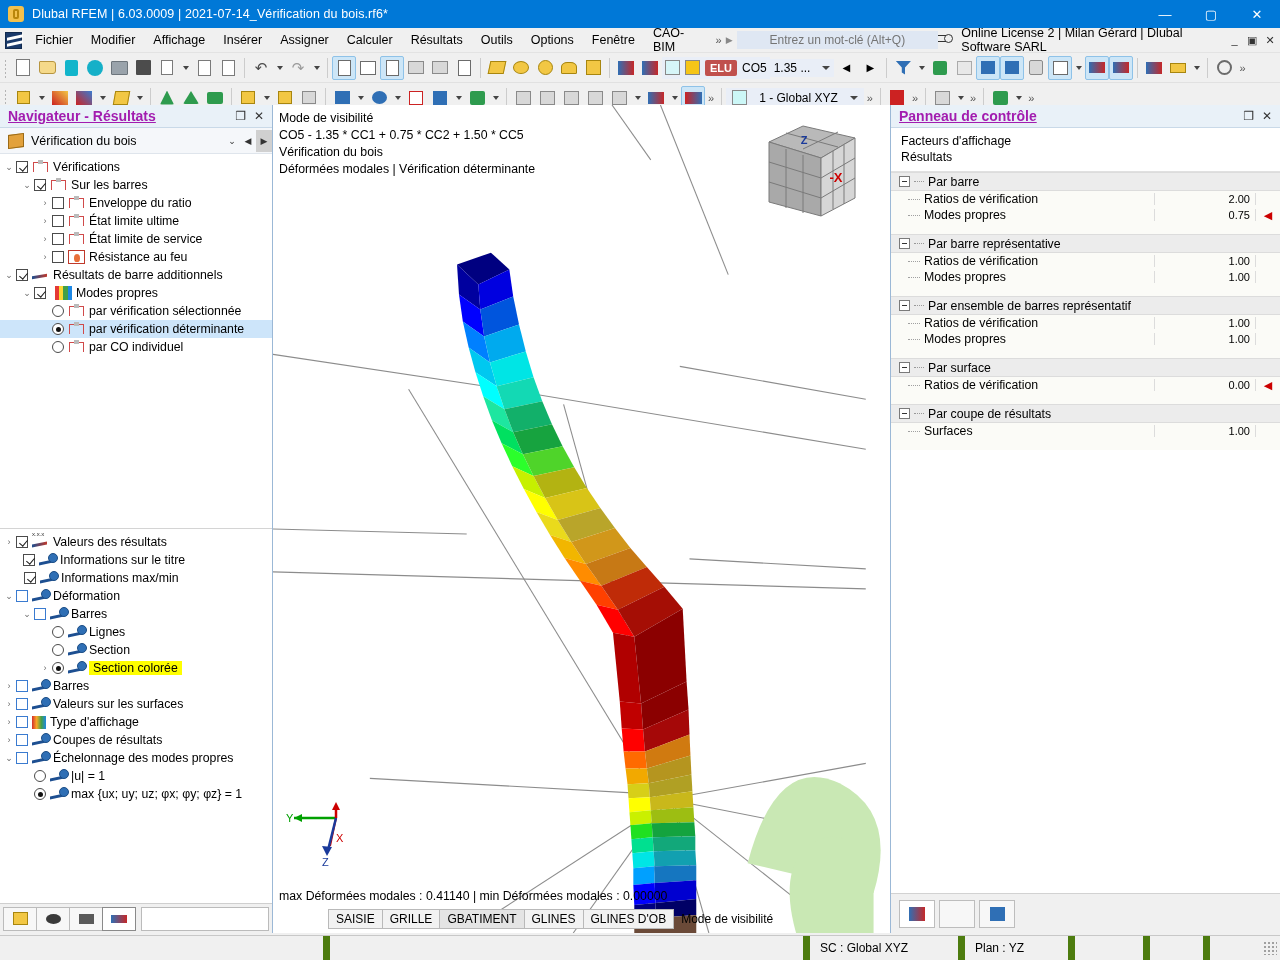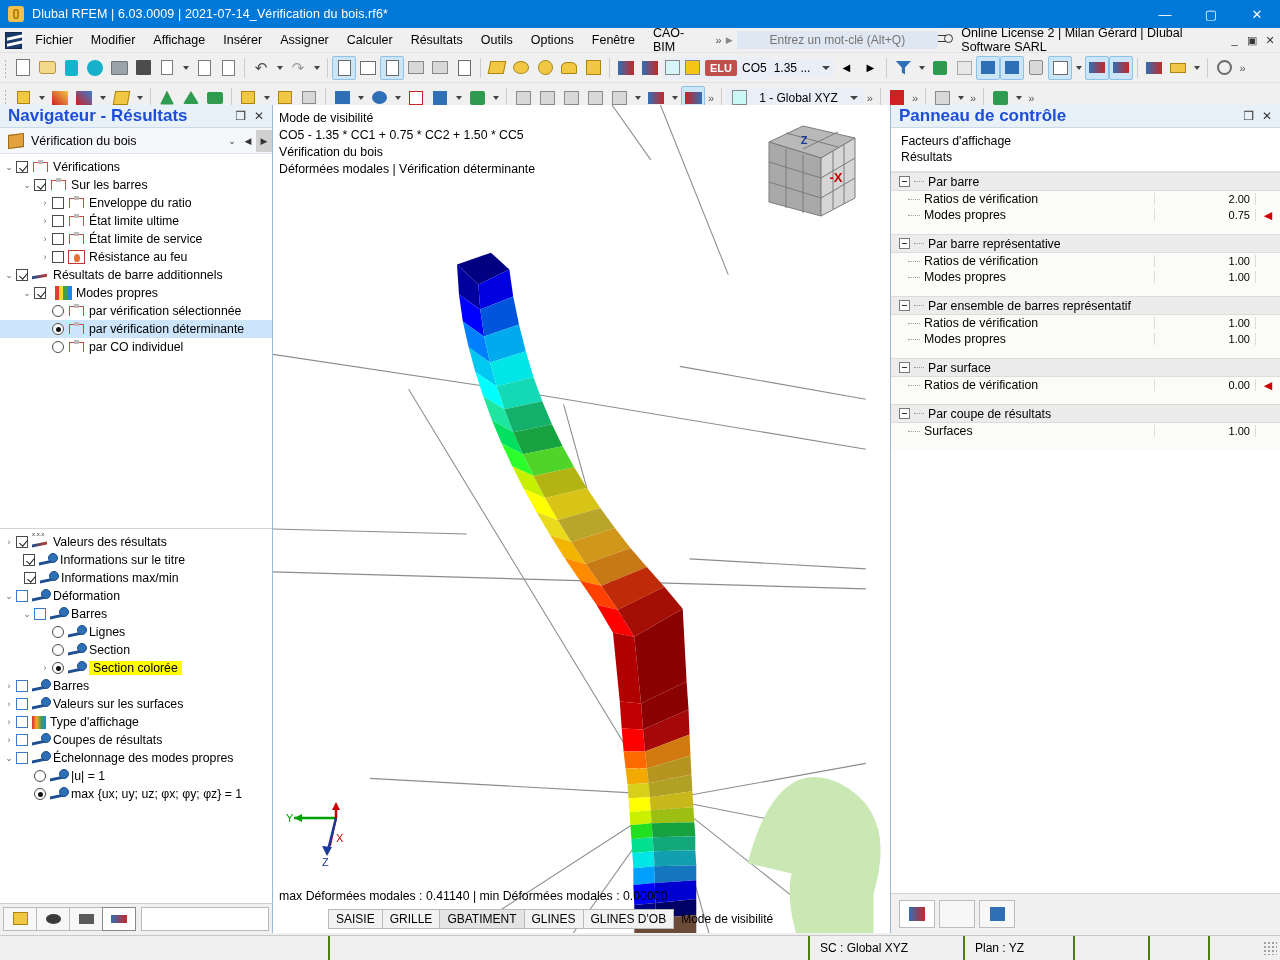--- a/index.html
+++ b/index.html
@@ -113,21 +113,21 @@
           border-top:4.5px solid #444; }
 
   
   .main { position:absolute; left:0; top:105px; right:0; bottom:27px; display:flex; }
 
   
   .nav { width:273px; background:#fff; border-right:1px solid #9bb8d6;
          display:flex; flex-direction:column; }
   .panel-head{ height:23px; background:#e9f1f8; display:flex; align-items:center;
                padding:0 4px 0 8px; border-bottom:1px solid #c9d9e8; }
-  .panel-head .ttl{ font-weight:bold; font-size:17px; color:#1d4ed8; }
+  .panel-head .ttl{ font-weight:bold; font-size:14px; color:#a21caf;text-decoration:underline; }
   .panel-head .acts{ margin-left:auto; display:flex; gap:8px; padding-right:4px; color:#333;}
   .panel-head .acts span{ font-size:12px; cursor:pointer;}
   .nav-combo{ height:26px; background:#f5f7fa; border-bottom:1px solid #dfe5ec;
               display:flex; align-items:center; padding-left:8px; gap:7px;}
   .nav-combo .wood{ width:16px;height:14px;background:#e2a13c;border:1px solid #9a6a17;
                     transform:skewY(-8deg);}
   .nav-combo .lbl{ font-size:12.5px;}
   .nav-combo .right{ margin-left:auto; display:flex; align-items:center;}
   .nav-combo .cbtn{ width:16px;height:22px;display:flex;align-items:center;justify-content:center;
                     font-size:9px;color:#333;}
@@ -212,21 +212,21 @@
               display:flex; align-items:center; padding-left:8px; gap:4px;}
   .ctrl-foot .fbtn{ width:36px;height:28px;border:1px solid #bdbdbd;background:#f7f7f7;
                     display:flex;align-items:center;justify-content:center;}
   .ctrl-foot .fbtn.act{ background:#fff; }
 
   
   .statusbar{ position:absolute; left:0; right:0; bottom:0; height:25px;
               background:#f0f0f0; border-top:1px solid #c8c8c8;
               display:flex; align-items:center; font-size:12px; }
   .sb-cell{ height:25px; display:flex; align-items:center; padding:0 10px;
-            border-right:2px solid #4d7c0f; }
+            border-right:7px solid #4d7c0f; }
   .sb-grip{ margin-left:auto; width:14px;height:14px;margin-right:3px;
             background-image:radial-gradient(#a0a0a0 1px, transparent 1px);
             background-size:4px 4px; }
 
   
   svg.scene{ position:absolute; inset:0; width:100%; height:100%; }
 </style>
 </head>
 <body>
 

